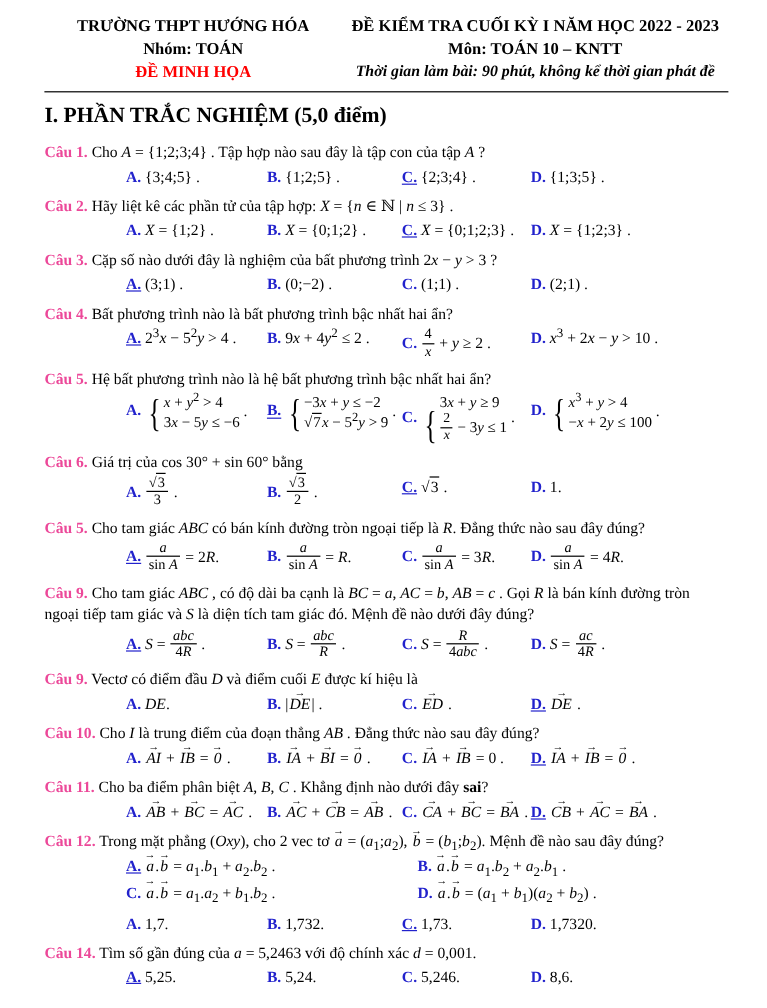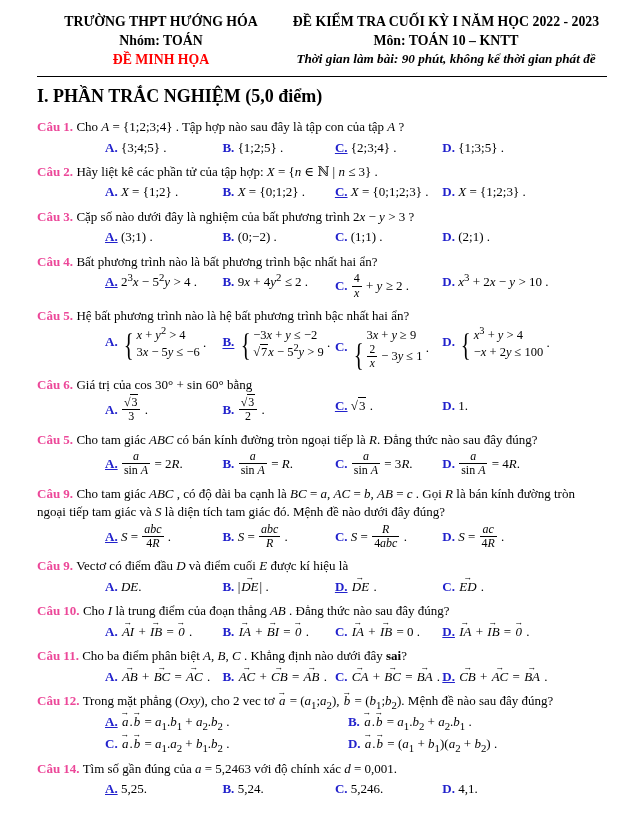--- a/index.html
+++ b/index.html
@@ -187,22 +187,22 @@
                 <span class="n"><i>ac</i></span>
                 <span class="d">4<i>R</i></span>
               </span> .</span></div>
         </div>
       </div>
       <div class="question">
         <div class="stem"><span class="qnum">Câu 9.</span> <span>Vectơ có điểm đầu <i>D</i> và điểm cuối <i>E</i> được kí hiệu là</span></div>
         <div class="options cols4">
           <div class="option"><span class="olabel">A.</span> <span class="otext"><i>DE</i>.</span></div>
           <div class="option"><span class="olabel">B.</span> <span class="otext">|<span class="v">DE</span>| .</span></div>
+          <div class="option"><span class="olabel">C.</span> <span class="otext"><span class="v">ED</span> .</span></div>
           <div class="option"><span class="olabel ans">D.</span> <span class="otext"><span class="v">DE</span> .</span></div>
-          <div class="option"><span class="olabel">C.</span> <span class="otext"><span class="v">ED</span> .</span></div>
         </div>
       </div>
       <div class="question">
         <div class="stem"><span class="qnum">Câu 10.</span> <span>Cho <i>I</i> là trung điểm của đoạn thẳng <i>AB</i> . Đẳng thức nào sau đây đúng?</span></div>
         <div class="options cols4">
           <div class="option"><span class="olabel">A.</span> <span class="otext"><span class="v">AI</span> + <span class="v">IB</span> = <span class="v">0</span> .</span></div>
           <div class="option"><span class="olabel">B.</span> <span class="otext"><span class="v">IA</span> + <span class="v">BI</span> = <span class="v">0</span> .</span></div>
           <div class="option"><span class="olabel">C.</span> <span class="otext"><span class="v">IA</span> + <span class="v">IB</span> = 0 .</span></div>
           <div class="option"><span class="olabel ans">D.</span> <span class="otext"><span class="v">IA</span> + <span class="v">IB</span> = <span class="v">0</span> .</span></div>
         </div>
@@ -219,24 +219,30 @@
       <div class="question">
         <div class="stem"><span class="qnum">Câu 12.</span> <span>Trong mặt phẳng (<i>Oxy</i>), cho 2 vec tơ <span class="v">a</span> = (<i>a</i><sub>1</sub>;<i>a</i><sub>2</sub>), <span class="v">b</span> = (<i>b</i><sub>1</sub>;<i>b</i><sub>2</sub>). Mệnh đề nào sau đây đúng?</span></div>
         <div class="options cols2">
           <div class="option"><span class="olabel ans">A.</span> <span class="otext"><span class="v">a</span>.<span class="v">b</span> = <i>a</i><sub>1</sub>.<i>b</i><sub>1</sub> + <i>a</i><sub>2</sub>.<i>b</i><sub>2</sub> .</span></div>
           <div class="option"><span class="olabel">B.</span> <span class="otext"><span class="v">a</span>.<span class="v">b</span> = <i>a</i><sub>1</sub>.<i>b</i><sub>2</sub> + <i>a</i><sub>2</sub>.<i>b</i><sub>1</sub> .</span></div>
           <div class="option"><span class="olabel">C.</span> <span class="otext"><span class="v">a</span>.<span class="v">b</span> = <i>a</i><sub>1</sub>.<i>a</i><sub>2</sub> + <i>b</i><sub>1</sub>.<i>b</i><sub>2</sub> .</span></div>
           <div class="option"><span class="olabel">D.</span> <span class="otext"><span class="v">a</span>.<span class="v">b</span> = (<i>a</i><sub>1</sub> + <i>b</i><sub>1</sub>)(<i>a</i><sub>2</sub> + <i>b</i><sub>2</sub>) .</span></div>
         </div>
       </div>
       <div class="question">
+        <div class="options cols4">
+          <div class="option"><span class="olabel">A.</span> <span class="otext">1,7.</span></div>
+          <div class="option"><span class="olabel">B.</span> <span class="otext">1,732.</span></div>
+          <div class="option"><span class="olabel ans">C.</span> <span class="otext">1,73.</span></div>
+          <div class="option"><span class="olabel">D.</span> <span class="otext">1,7320.</span></div>
+        </div>
       </div>
       <div class="question">
         <div class="stem"><span class="qnum">Câu 14.</span> <span>Tìm số gần đúng của <i>a</i> = 5,2463 với độ chính xác <i>d</i> = 0,001.</span></div>
         <div class="options cols4">
           <div class="option"><span class="olabel ans">A.</span> <span class="otext">5,25.</span></div>
           <div class="option"><span class="olabel">B.</span> <span class="otext">5,24.</span></div>
           <div class="option"><span class="olabel">C.</span> <span class="otext">5,246.</span></div>
-          <div class="option"><span class="olabel">D.</span> <span class="otext">4,1.</span></div>
+          <div class="option"><span class="olabel">D.</span> <span class="otext">8,6.</span></div>
         </div>
       </div>
     </div>
 </div>
 
 </body></html>

